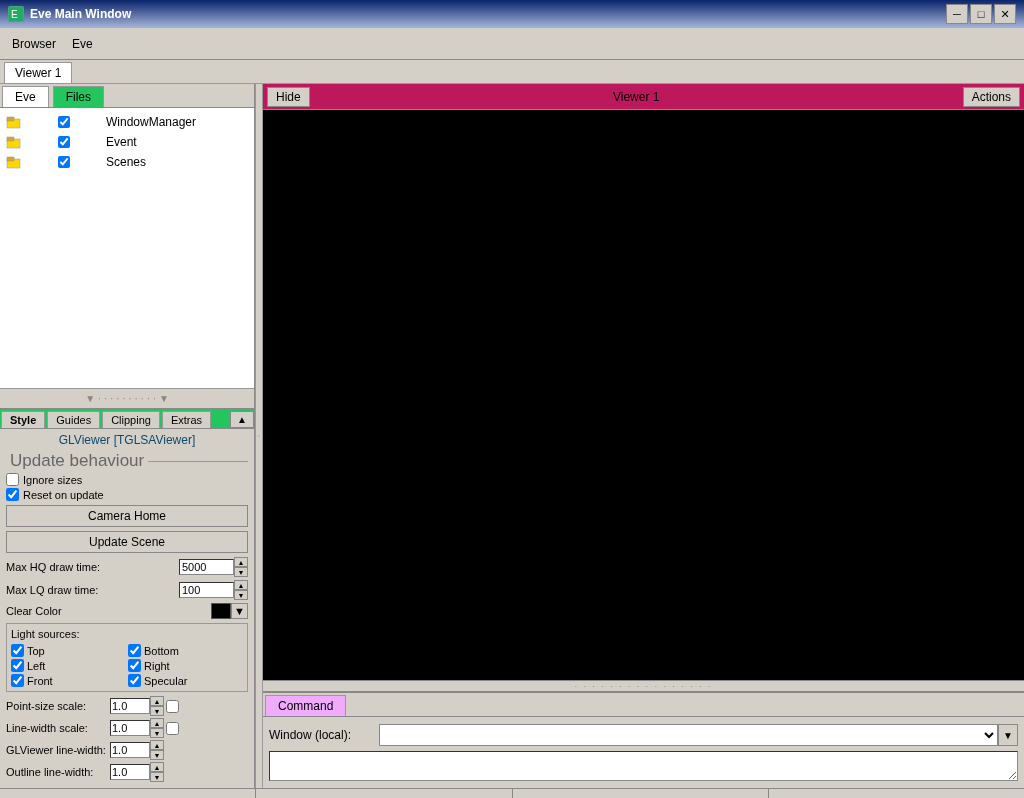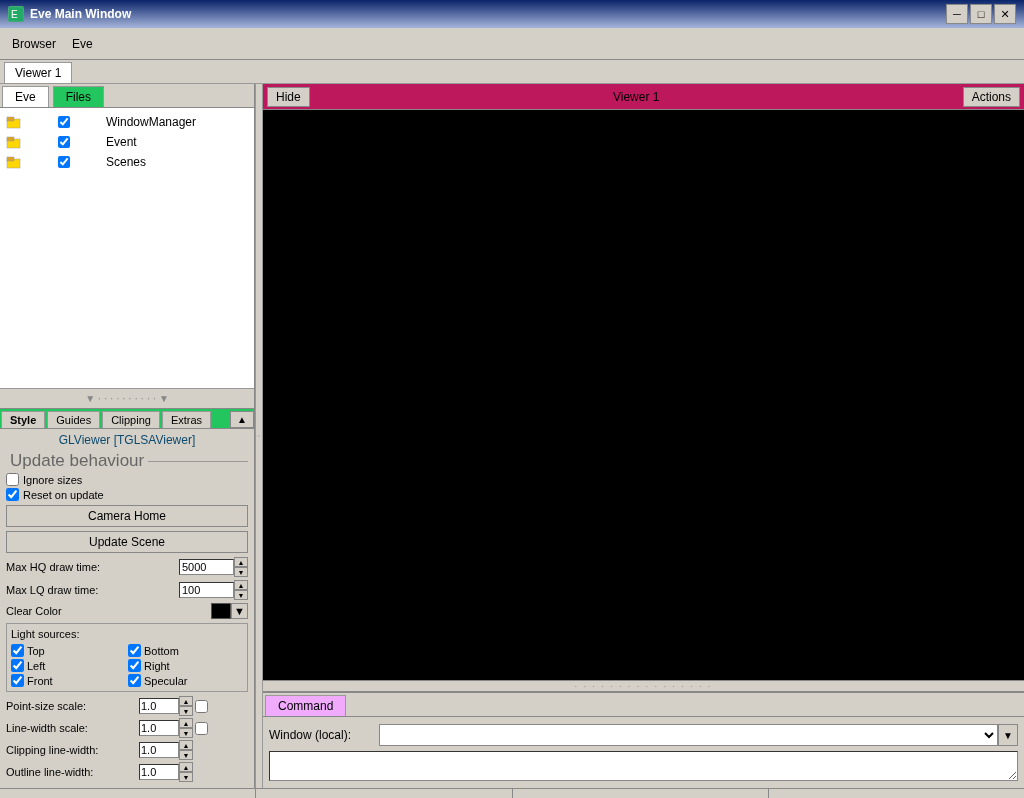--- a/index.html
+++ b/index.html
@@ -65,21 +65,21 @@
     .color-box { width: 20px; height: 16px; background: black; border: 1px solid #555; display: inline-block; cursor: pointer; }
     .color-dropdown { background: #d4d0c8; border: 1px solid #888; padding: 1px 2px; font-size: 11px; cursor: pointer; }
 
     .light-group { border: 1px solid #999; padding: 4px; margin: 4px 0; }
     .light-group-title { font-size: 11px; margin-bottom: 4px; }
     .light-grid { display: grid; grid-template-columns: 1fr 1fr; gap: 2px; }
     .light-item { display: flex; align-items: center; font-size: 11px; }
     .light-item input { margin-right: 3px; }
 
     .scale-row { display: flex; align-items: center; margin: 2px 0; font-size: 11px; }
-    .scale-label { width: 133px; }
+    .scale-label { width: 104px; }
     .scale-input { width: 40px; border: 1px inset #888; background: white; font-size: 11px; padding: 1px; }
 
     
     #right-panel { flex: 1; display: flex; flex-direction: column; }
 
     
     #viewer-header { display: flex; align-items: center; background: #be185d; border-bottom: 1px solid #888; height: 26px; }
     #hide-btn { padding: 2px 8px; border: 1px solid #888; background: #d4d0c8; cursor: pointer; font-size: 12px; margin-left: 4px; }
     #viewer-title { flex: 1; text-align: center; font-size: 12px; }
     #actions-btn { padding: 2px 8px; border: 1px solid #888; background: #d4d0c8; cursor: pointer; font-size: 12px; margin-right: 4px; }
@@ -301,21 +301,21 @@
               <input class="scale-input" value="1.0" style="">
               <div style="display:flex;flex-direction:column;">
                 <div class="spin-btn">▲</div>
                 <div class="spin-btn">▼</div>
               </div>
             </div>
             <input type="checkbox" style="margin-left: 2px;">
           </div>
 
           <div class="scale-row">
-            <span class="scale-label">Clipping line-width:</span>
+            <span class="scale-label">GLViewer line-width:</span>
             <div class="spin-wrapper">
               <input class="scale-input" value="1.0" style="">
               <div style="display:flex;flex-direction:column;">
                 <div class="spin-btn">▲</div>
                 <div class="spin-btn">▼</div>
               </div>
             </div>
           </div>
 
           <div class="scale-row">

